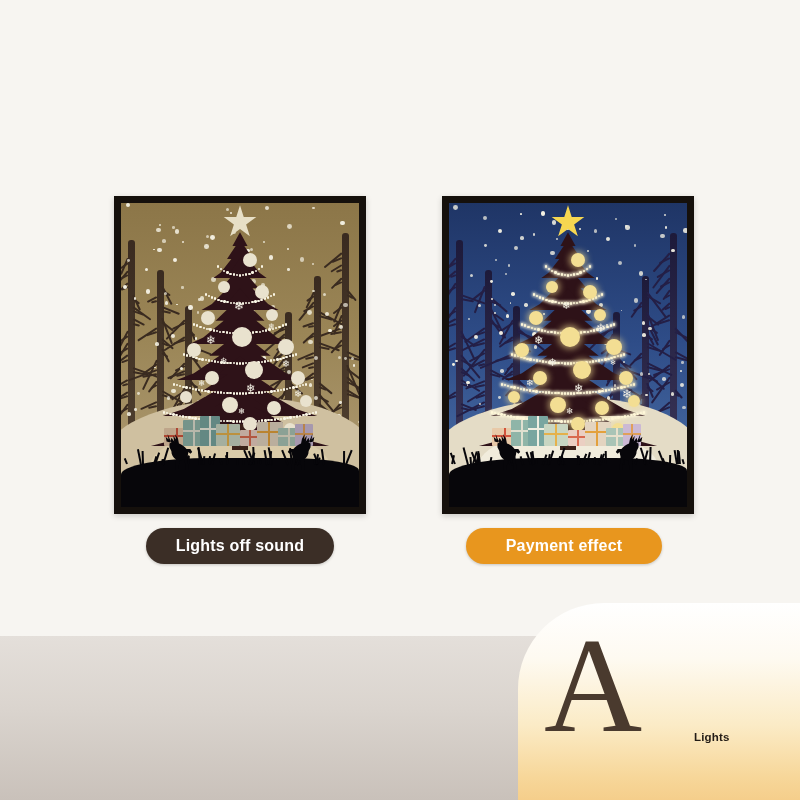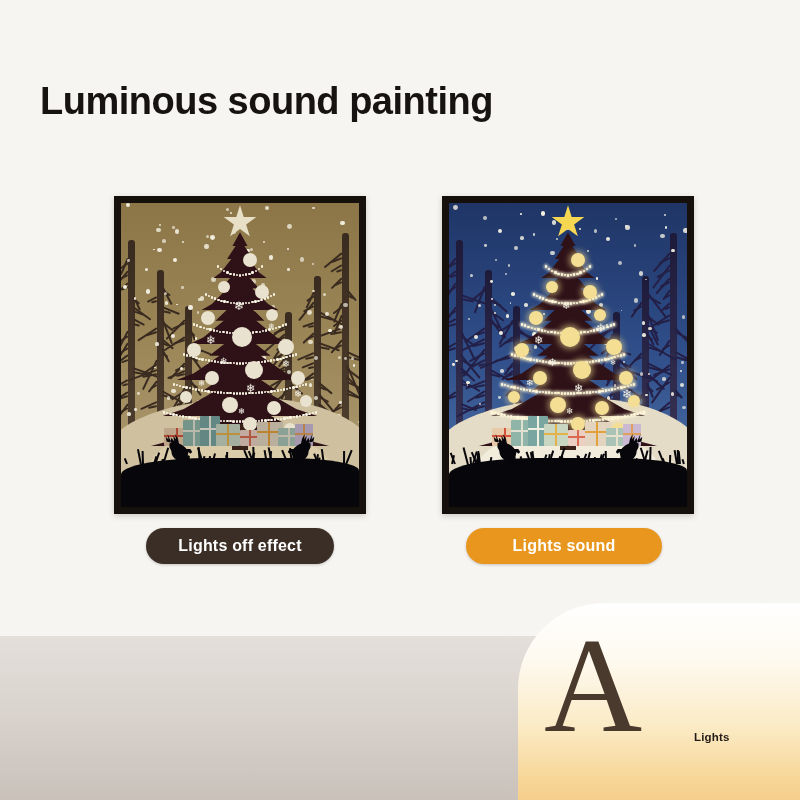--- a/index.html
+++ b/index.html
@@ -151,21 +151,20 @@
     position:absolute;left:176px;top:128px;
     font-size:11.5px;font-weight:bold;color:#231C16;
     letter-spacing:.2px;
   }
 </style>
 </head>
 <body>
 
 <div class="page">
 
-  <div class="title">Luminous sound painting</div>
 
   <div class="frame" id="frame-off">
     <div class="art">
       <div class="sky sky-off"></div>
       <div id="bare-off">
           <div class="tree-bare tb-off" style="height: 74%; left: 3%;">
             <div class="branch br-off" style="width: 18.2945px; top: 8%; left: 0px; transform: rotate(-66.9049deg) scaleX(-1);"></div>
             <div class="branch br-off" style="width: 9.14726px; top: 10%; left: 0px; transform: rotate(-36.7977deg) scaleX(-1);"></div>
             <div class="branch br-off" style="width: 25.83px; top: 13.3846%; left: 0px; transform: rotate(-50.5994deg) scaleX(-1);"></div>
             <div class="branch br-off" style="width: 12.915px; top: 15.3846%; left: 0px; transform: rotate(-27.8297deg) scaleX(-1);"></div>
@@ -1387,22 +1386,22 @@
           </svg>
       </div>
       <div class="deer" style="right:16%;transform:scaleX(-1)">
         <svg viewBox="0 0 40 48">
             <path fill="#07060A" d="M9 6 L10 12 L7 9 L8 14 L12 15 L13 10 L16 14 L15 8 L18 12 L17 6 L20 11 L21 16 C24 17 27 19 29 22 L33 22 L35 25 L33 27 L31 25 L30 30 L31 44 L28 44 L27 33 L22 34 L20 44 L17 44 L18 33 C15 31 13 28 13 24 L11 20 L11 16 L13 15 Z"></path>
           </svg>
       </div>
     </div>
   </div>
 
-  <div class="pill" id="pill-off">Lights off effect</div>
-  <div class="pill" id="pill-on">Lights sound</div>
+  <div class="pill" id="pill-off">Lights off sound</div>
+  <div class="pill" id="pill-on">Payment effect</div>
 
   <div class="gray-band"></div>
 
   <div class="gold-panel">
     <div class="bigA">A</div>
     <div class="payment">Lights</div>
   </div>
 
 </div>
 

